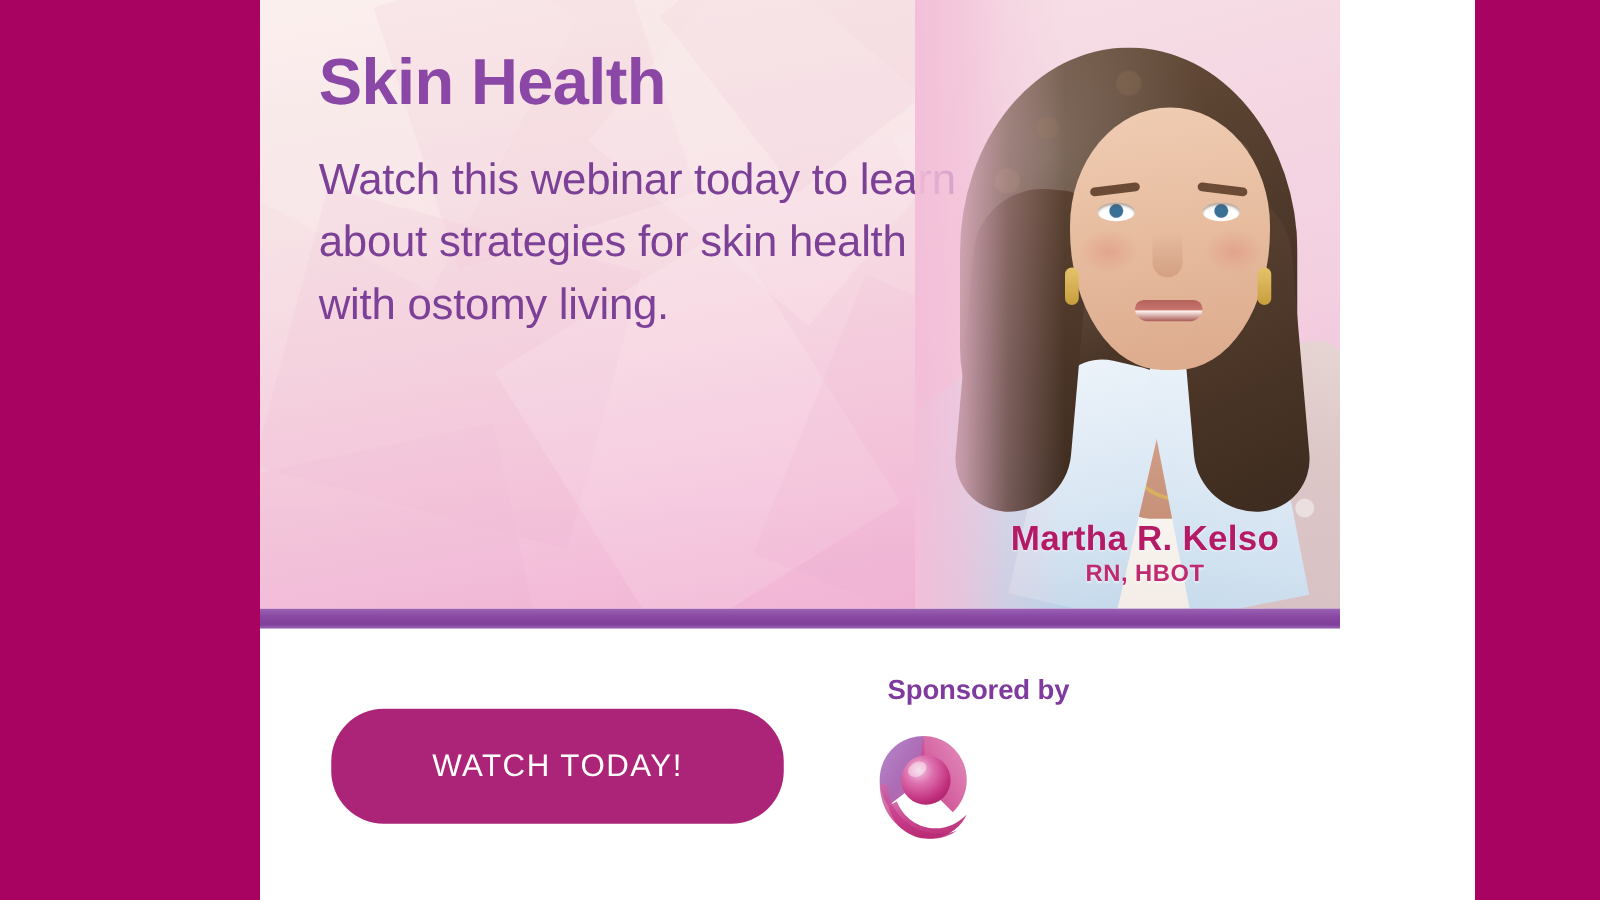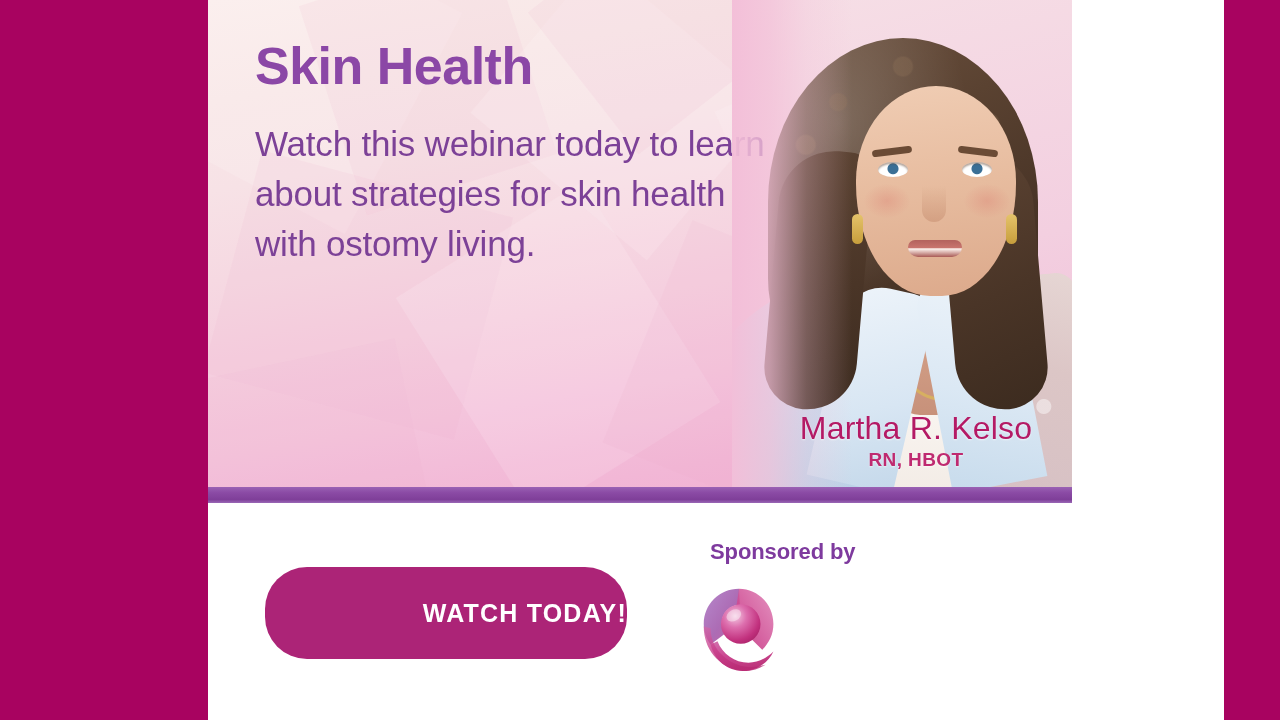--- a/index.html
+++ b/index.html
@@ -26,21 +26,20 @@
 
   
   #panel {
     position: absolute;
     left: 208px;
     top: 0;
     width: 972px;
     height: 720px;
     background: #ffffff;
     overflow: hidden;
-    padding-left: 44px;
   }
 
   
   #hero {
     position: absolute;
     left: 0;
     top: 0;
     width: 864px;
     height: 487px;
     overflow: hidden;
@@ -279,22 +278,22 @@
   
   #speaker {
     position: absolute;
     right: 6px;
     bottom: 16px;
     width: 300px;
     text-align: center;
     z-index: 45;
   }
   #speaker-name {
-    font-size: 32px;
-    font-weight: 400;
+    font-size: 28px;
+    font-weight: 700;
     letter-spacing: .2px;
     color: #b41a65;
     text-shadow: 0 1px 2px rgba(255,255,255,.65);
   }
   #speaker-cred {
     margin-top: 2px;
     font-size: 19px;
     font-weight: 700;
     letter-spacing: .4px;
     color: #bf2a70;
@@ -326,25 +325,24 @@
     left: 57px;
     top: 64px;
     width: 362px;
     height: 92px;
     border: none;
     border-radius: 42px;
     background: #ac2477;
     color: #ffffff;
     font-family: "Liberation Sans", sans-serif;
     font-size: 25px;
-    font-weight: 700;
+    font-weight: 400;
     letter-spacing: 1.2px;
     cursor: pointer;
     padding: 0;
-    text-align: right;
   }
 
   #sponsor-block {
     position: absolute;
     left: 488px;
     top: 36px;
     width: 360px;
   }
   #sponsored-by {
     font-size: 22px;

